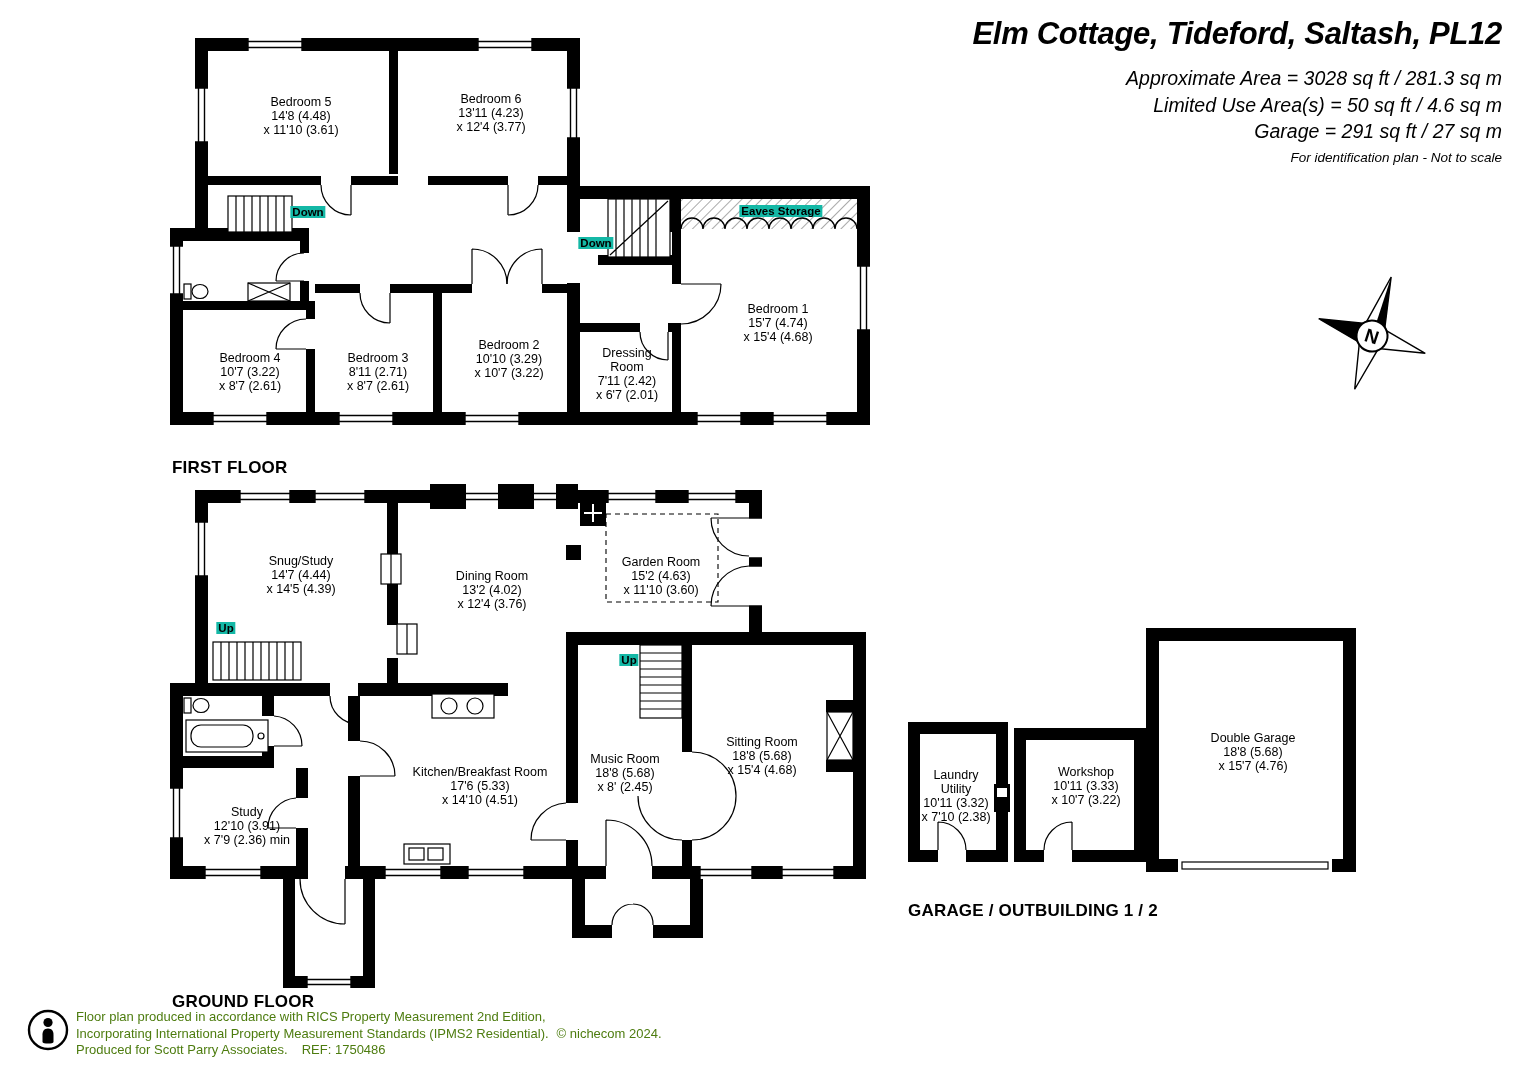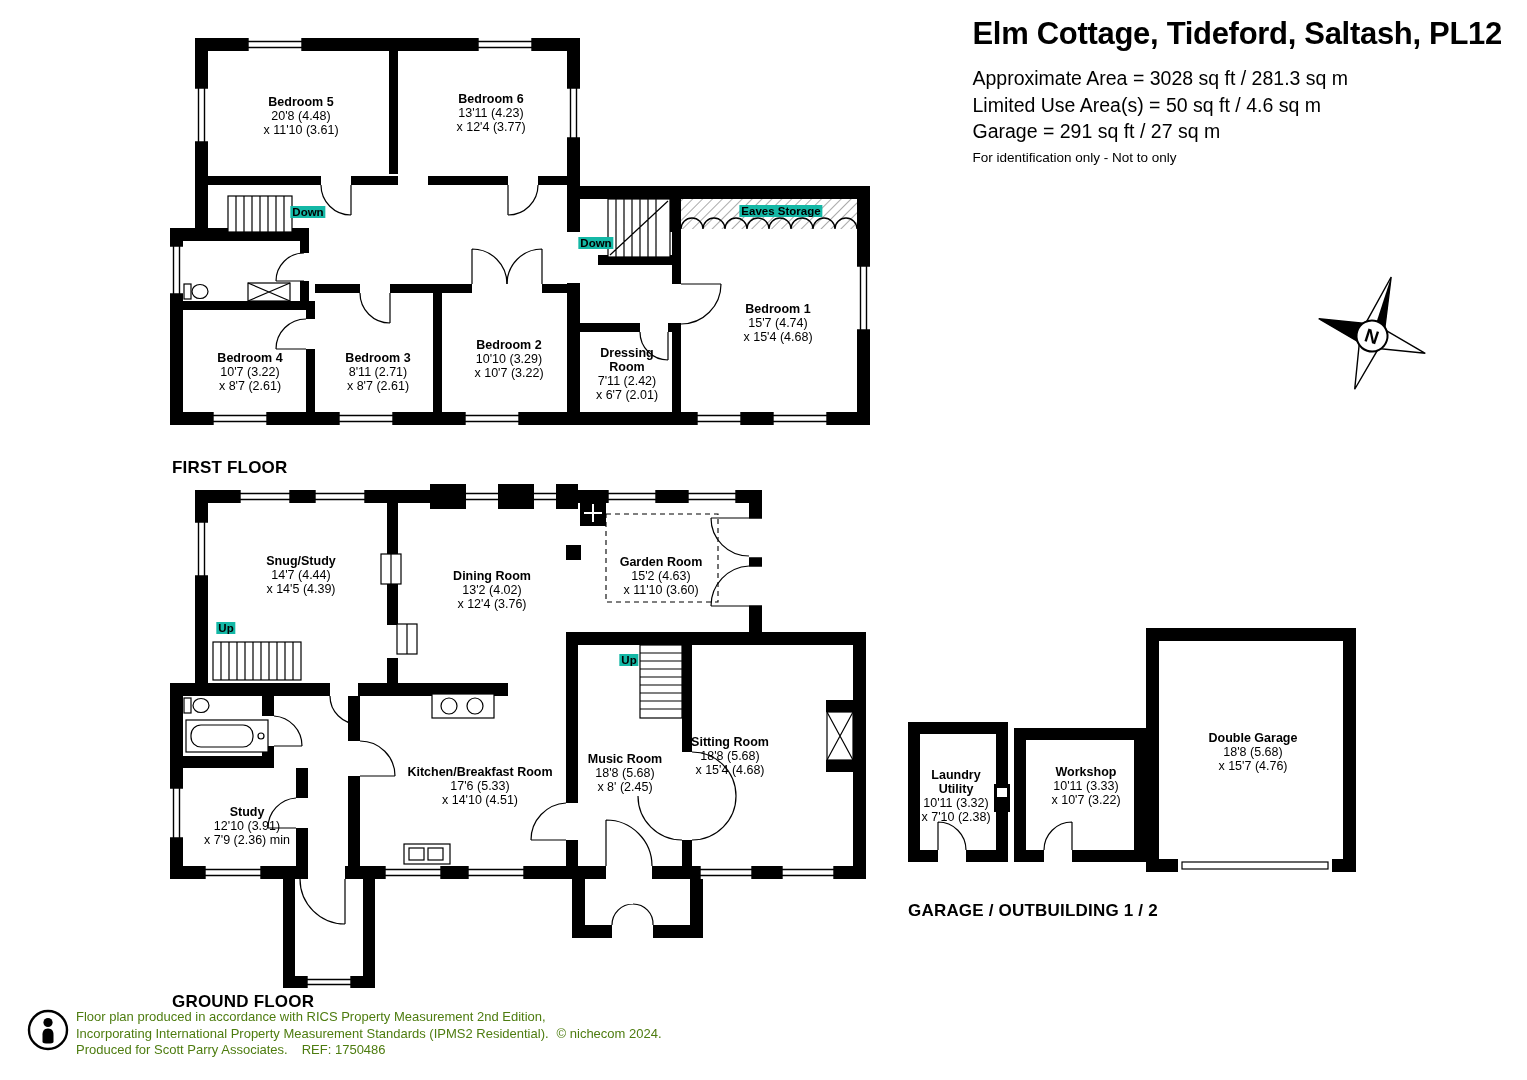--- a/index.html
+++ b/index.html
@@ -1,26 +1,26 @@
 <!DOCTYPE html>
 <html><head>
 <meta charset="utf-8">
 <style>
   html,body{margin:0;padding:0;background:#fff;}
   .page{position:relative;width:1527px;height:1080px;background:#fff;overflow:hidden;
         font-family:"Liberation Sans",sans-serif;color:#000;}
   .linework{position:absolute;left:0;top:0;}
   .room-label{position:absolute;transform:translate(-50%,-50%);text-align:center;
               white-space:nowrap;font-size:12.5px;line-height:14px;}
-  .room-name{font-weight:700;}
+  .room-name{font-weight:400;}
   .room-name.narrow{white-space:normal;width:60px;margin:0 auto;}
   .anno{position:absolute;transform:translate(-50%,-50%);font-size:11.5px;font-weight:700;
         background:#14b8a6;padding:0 2px;white-space:nowrap;}
   .floor-label{position:absolute;font-size:17px;font-weight:700;letter-spacing:.2px;margin-top:20px;}
-  .header{position:absolute;top:16px;right:25px;text-align:left;}
+  .header{position:absolute;top:16px;right:25px;text-align:right;font-style:italic;}
   .title{font-size:31px;font-weight:700;margin:0 0 13px 0;letter-spacing:-.3px;}
   .area-line{font-size:19.5px;line-height:26.5px;}
   .disclaimer{font-size:13.5px;margin-top:5px;}
   .footer{position:absolute;left:76px;top:1009px;font-size:13px;line-height:16.5px;color:#4d7c0f;}
   .f-copy{margin-left:8px;}
   .f-ref{margin-left:14px;}
 </style>
 </head>
 <body>
 
@@ -298,26 +298,26 @@
     <circle cx="48" cy="1022.5" r="4.6" fill="#000"></circle>
     <path d="M48,1028.5 c4,0 5.5,2.8 5.5,6 v7.5 c0,2 -11,2 -11,0 v-7.5 c0,-3.2 1.5,-6 5.5,-6 Z" fill="#000"></path>
   </g>
 </svg>
 
 <div class="header">
   <h1 class="title">Elm Cottage, Tideford, Saltash, PL12</h1>
   <div class="area-line">Approximate Area = 3028 sq ft / 281.3 sq m</div>
   <div class="area-line">Limited Use Area(s) = 50 sq ft / 4.6 sq m</div>
   <div class="area-line">Garage = 291 sq ft / 27 sq m</div>
-  <div class="disclaimer">For identification only - Not to only</div>
+  <div class="disclaimer">For identification plan - Not to scale</div>
 </div>
 
 <div class="room-label" style="left:301px;top:116px">
   <div class="room-name">Bedroom 5</div>
-  <div>20'8 (4.48)</div>
+  <div>14'8 (4.48)</div>
   <div>x 11'10 (3.61)</div>
 </div>
 <div class="room-label" style="left:491px;top:113px">
   <div class="room-name">Bedroom 6</div>
   <div>13'11 (4.23)</div>
   <div>x 12'4 (3.77)</div>
 </div>
 <div class="room-label" style="left:778px;top:323px">
   <div class="room-name">Bedroom 1</div>
   <div>15'7 (4.74)</div>
@@ -366,21 +366,21 @@
 <div class="room-label" style="left:480px;top:786px">
   <div class="room-name">Kitchen/Breakfast Room</div>
   <div>17'6 (5.33)</div>
   <div>x 14'10 (4.51)</div>
 </div>
 <div class="room-label" style="left:625px;top:773px">
   <div class="room-name">Music Room</div>
   <div>18'8 (5.68)</div>
   <div>x 8' (2.45)</div>
 </div>
-<div class="room-label" style="left:730px;top:756px">
+<div class="room-label" style="left:762px;top:756px">
   <div class="room-name">Sitting Room</div>
   <div>18'8 (5.68)</div>
   <div>x 15'4 (4.68)</div>
 </div>
 <div class="room-label" style="left:247px;top:826px">
   <div class="room-name">Study</div>
   <div>12'10 (3.91)</div>
   <div>x 7'9 (2.36) min</div>
 </div>
 <div class="anno" style="left:226px;top:628px">Up</div>

